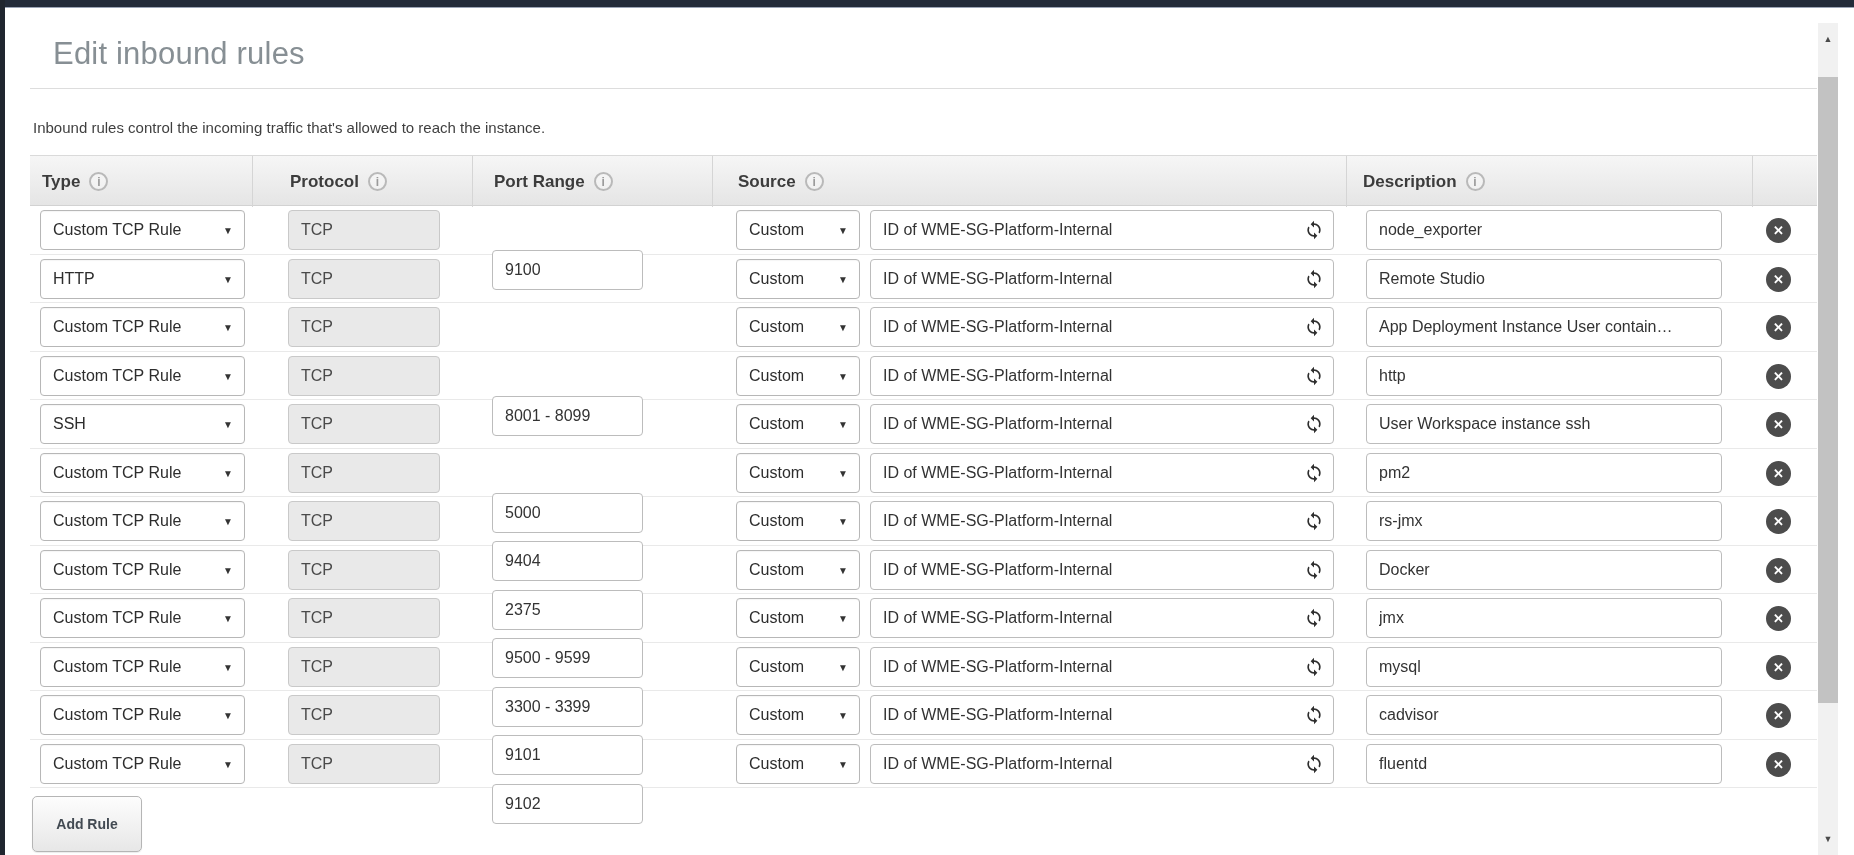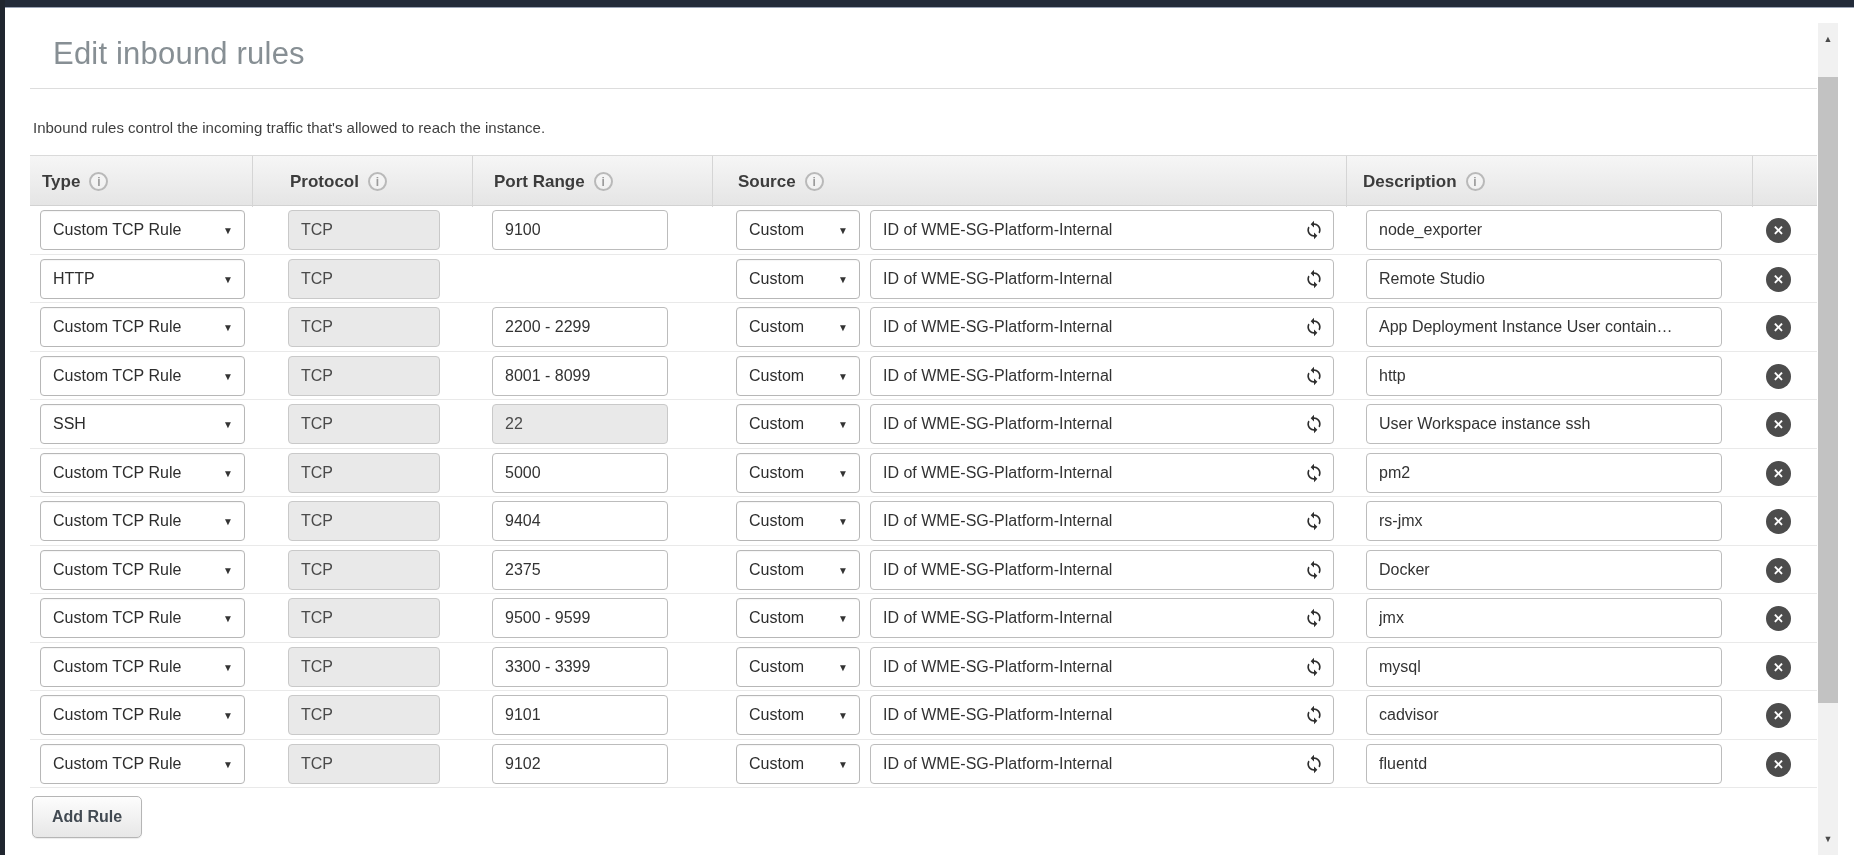--- a/index.html
+++ b/index.html
@@ -50,41 +50,41 @@
 
   .type-select { left: 10px; width: 205px; }
   .src-select { left: 706px; width: 124px; }
 
   input.cell-input { position: absolute; top: 4px; height: 40px; background: #fff;
     border: 1px solid #bcbcbc; border-radius: 4px; font-size: 16px; color: #333;
     padding: 0 12px; font-family: "Liberation Sans", sans-serif; outline: none; }
   input.cell-input.disabled, input.cell-input:disabled { background: #e9e9e9;
     border-color: #c9c9c9; color: #4a4a4a; }
   .protocol-input { left: 258px; width: 152px; }
-  .port-input { left: 462px; width: 176px; }
+  .port-input { left: 462px; width: 151px; margin-top: 40px; }
 
   .src-input-wrap { position: absolute; left: 840px; top: 4px; width: 464px; height: 40px; }
   .src-input-wrap input { position: absolute; left: 0; top: 0; width: 100%; height: 100%;
     background: #fff; border: 1px solid #bcbcbc; border-radius: 4px; font-size: 16px;
     color: #333; padding: 0 44px 0 12px; font-family: "Liberation Sans", sans-serif;
     outline: none; }
   .refresh-btn { position: absolute; right: 10px; top: 10px; width: 20px; height: 20px;
     cursor: pointer; background: none; border: none; padding: 0; }
 
   .desc-input { left: 1336px; width: 356px; }
 
   .delete-btn { position: absolute; left: 1736px; top: 12px; width: 25px; height: 25px;
     border-radius: 50%; background: #4c4c4c; border: none; color: #fff; font-size: 13px;
     font-weight: bold; display: flex; align-items: center; justify-content: center;
     cursor: pointer; line-height: 1; }
 
   
-  .add-rule-btn { position: absolute; left: 32px; top: 796px; width: 110px; height: 42px;
+  .add-rule-btn { position: absolute; left: 32px; top: 796px; width: 110px; height: 56px;
     background: linear-gradient(#fdfdfd, #e7e7e7); border: 1px solid #b5b5b5;
-    border-radius: 5px; font-size: 16px; font-weight: bold; color: #424a52;
+    border-radius: 5px; font-size: 14px; font-weight: bold; color: #424a52;
     font-family: "Liberation Sans", sans-serif; cursor: pointer;
     box-shadow: 0 1px 1px rgba(0,0,0,0.08); }
 
   
   .scrollbar { position: absolute; left: 1818px; top: 23px; width: 20px; height: 832px;
     background: #f1f1f1; }
   .scroll-thumb { position: absolute; left: 0; top: 54px; width: 20px; height: 626px;
     background: #c2c2c2; cursor: pointer; }
   .scroll-arrow { position: absolute; left: 0; width: 20px; height: 20px; display: flex;
     align-items: center; justify-content: center; font-size: 9px; color: #4a4a4a;
@@ -177,21 +177,20 @@
       <input class="cell-input desc-input" value="Remote Studio" style="">
       <button class="delete-btn">✕</button>
     </div>
 
     <div class="rule-row">
       <div class="cell-box select-box type-select">
         <span class="sel-text">Custom TCP Rule</span>
         <span class="caret">▼</span>
       </div>
       <input class="cell-input protocol-input" disabled="" value="TCP" style="">
-      <input class="cell-input port-input" value="2200 - 2299" style="">
       <div class="cell-box select-box src-select">
         <span class="sel-text">Custom</span>
         <span class="caret">▼</span>
       </div>
       <div class="src-input-wrap">
         <input value="ID of WME-SG-Platform-Internal" style="">
         <button class="refresh-btn">
           <svg viewBox="0 0 24 24" width="20" height="20" aria-hidden="true">
             <path fill="#2e2e2e" d="M12 4V1L8 5l4 4V6c3.31 0 6 2.69 6 6 0 1.01-.25 1.97-.7 2.8l1.46 1.46A7.93 7.93 0 0 0 20 12c0-4.42-3.58-8-8-8zm0 14c-3.31 0-6-2.69-6-6 0-1.01.25-1.97.7-2.8L5.24 7.74A7.93 7.93 0 0 0 4 12c0 4.42 3.58 8 8 8v3l4-4-4-4v3z"></path>
           </svg>
@@ -223,21 +222,20 @@
       <input class="cell-input desc-input" value="http" style="">
       <button class="delete-btn">✕</button>
     </div>
 
     <div class="rule-row">
       <div class="cell-box select-box type-select">
         <span class="sel-text">SSH</span>
         <span class="caret">▼</span>
       </div>
       <input class="cell-input protocol-input" disabled="" value="TCP" style="">
-      <input class="cell-input port-input disabled" disabled="" value="22" style="">
       <div class="cell-box select-box src-select">
         <span class="sel-text">Custom</span>
         <span class="caret">▼</span>
       </div>
       <div class="src-input-wrap">
         <input value="ID of WME-SG-Platform-Internal" style="">
         <button class="refresh-btn">
           <svg viewBox="0 0 24 24" width="20" height="20" aria-hidden="true">
             <path fill="#2e2e2e" d="M12 4V1L8 5l4 4V6c3.31 0 6 2.69 6 6 0 1.01-.25 1.97-.7 2.8l1.46 1.46A7.93 7.93 0 0 0 20 12c0-4.42-3.58-8-8-8zm0 14c-3.31 0-6-2.69-6-6 0-1.01.25-1.97.7-2.8L5.24 7.74A7.93 7.93 0 0 0 4 12c0 4.42 3.58 8 8 8v3l4-4-4-4v3z"></path>
           </svg>

